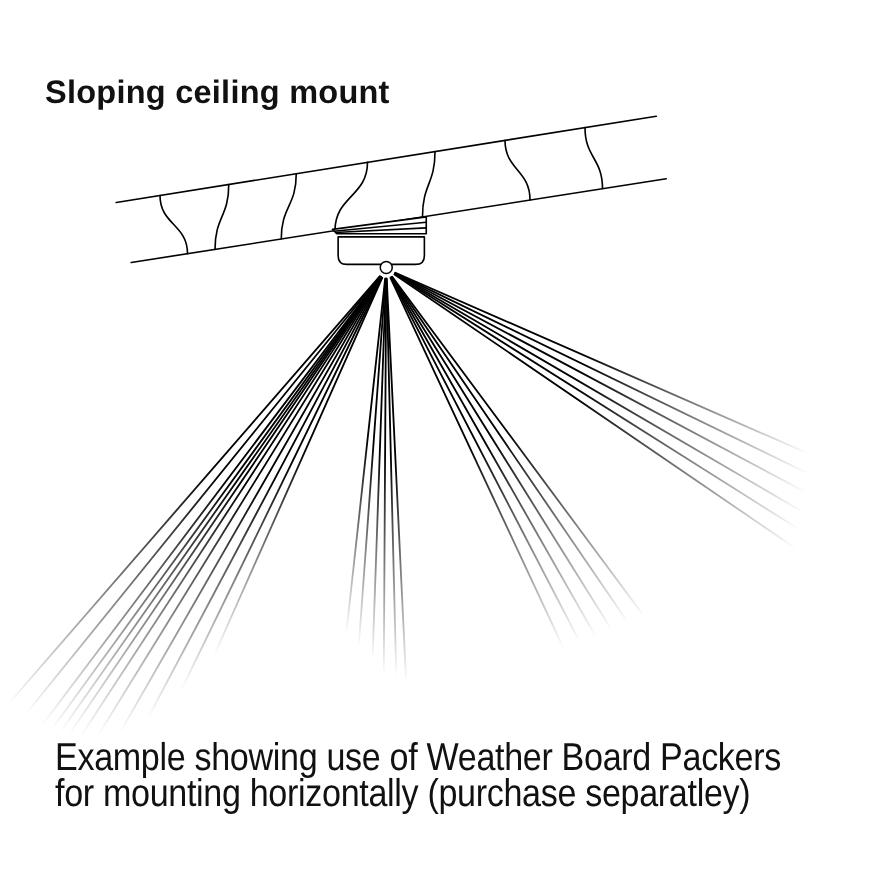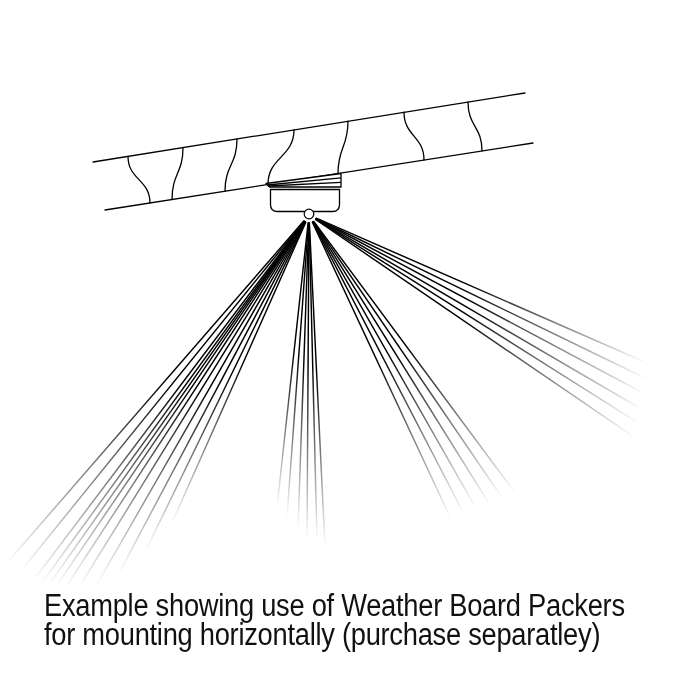--- a/index.html
+++ b/index.html
@@ -19,20 +19,21 @@
     line-height:28.5px;white-space:nowrap;
     transform:scaleX(0.88);transform-origin:left top;
     letter-spacing:-0.3px;
   }
 </style>
 </head>
 <body>
 
 <div class="stage">
 
+  <div class="title">Sloping ceiling mount</div>
 
   <svg id="diagram" class="diagram-svg" width="700" height="700" viewBox="0 0 700 700">
       <defs>
         <linearGradient id="beamfade-0-0" gradientUnits="userSpaceOnUse" x1="303.7552858205059" y1="221.04094141466487" x2="6" y2="564">
           <stop offset="0" stop-color="#000000" stop-opacity="1"></stop>
           <stop offset="0.45" stop-color="#000000" stop-opacity="1"></stop>
           <stop offset="0.7" stop-color="#000000" stop-opacity="0.55"></stop>
           <stop offset="0.88" stop-color="#000000" stop-opacity="0.22"></stop>
           <stop offset="1" stop-color="#000000" stop-opacity="0"></stop>
         </linearGradient>

